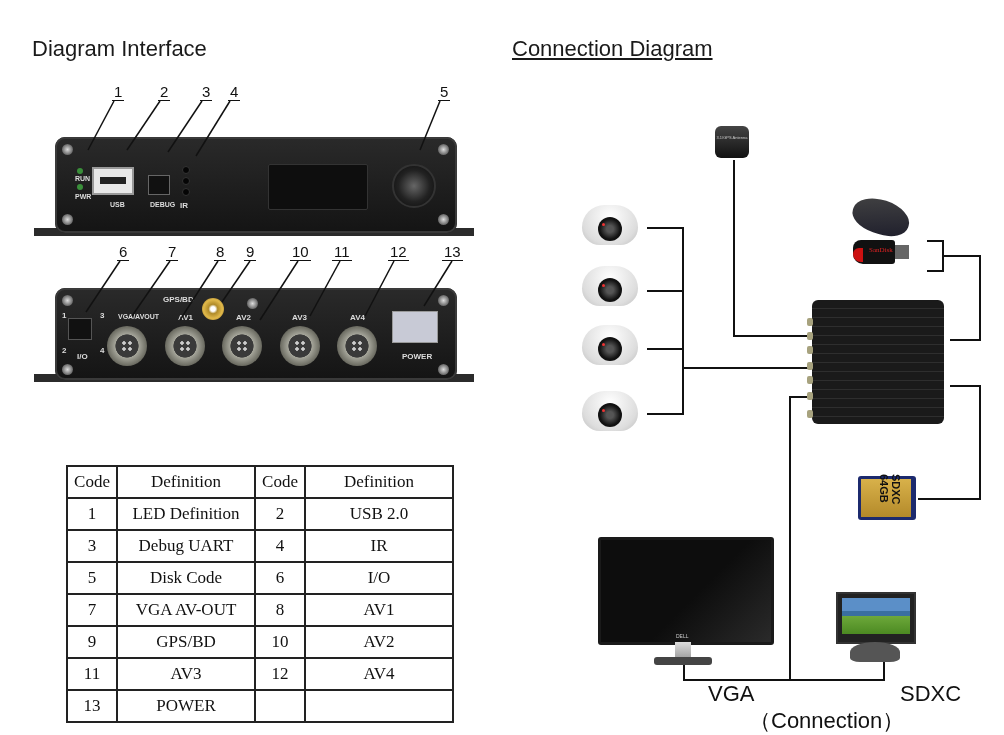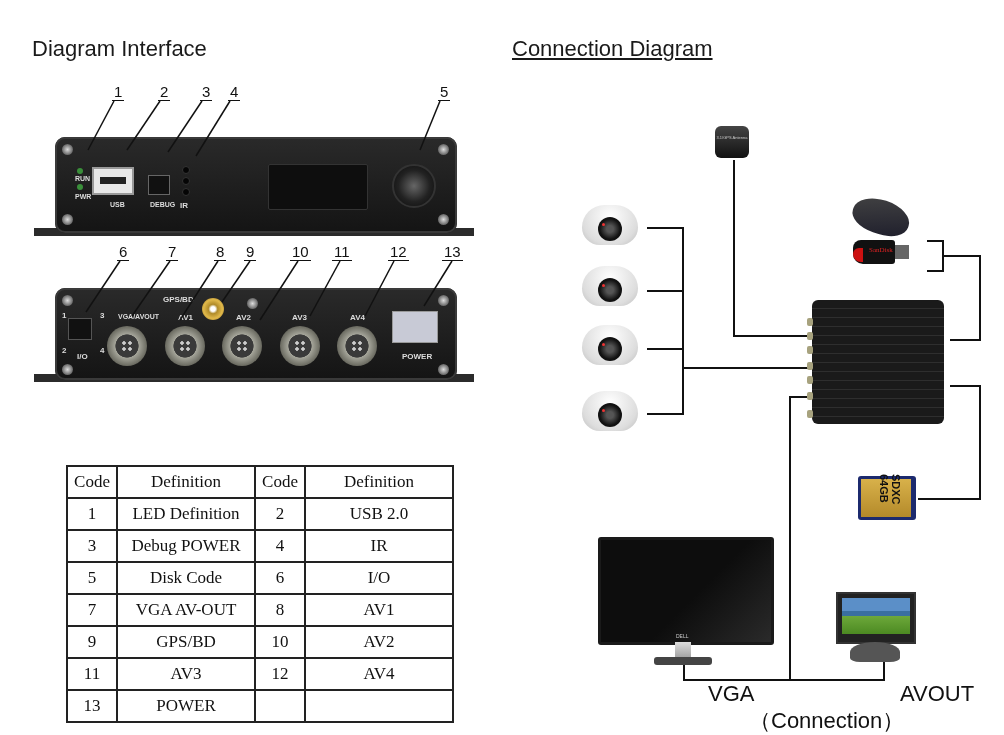--- a/index.html
+++ b/index.html
@@ -198,21 +198,21 @@
     <td class="d2">Definition</td>
   </tr>
   <tr>
     <td>1</td>
     <td>LED Definition</td>
     <td>2</td>
     <td>USB 2.0</td>
   </tr>
   <tr>
     <td>3</td>
-    <td>Debug POWER</td>
+    <td>Debug UART</td>
     <td>4</td>
     <td>IR</td>
   </tr>
   <tr>
     <td>5</td>
     <td>Disk Code</td>
     <td>6</td>
     <td>I/O</td>
   </tr>
   <tr>
@@ -323,15 +323,15 @@
   <div class="mon-logo">DELL</div>
   <div class="mon-neck"></div>
   <div class="mon-base"></div>
 
   <div class="cmon">
       <div class="screen"></div>
     </div>
   <div class="cmon-stand"></div>
 
   <div class="lbl-big" style="left:664px;top:681px;">VGA</div>
-  <div class="lbl-big" style="left:856px;top:681px;">AVOUT</div>
+  <div class="lbl-big" style="left:856px;top:681px;">SDXC</div>
   <div class="lbl-big" style="left:705px;top:706px;">（Connection）</div>
 </div>
 
 </body></html>

